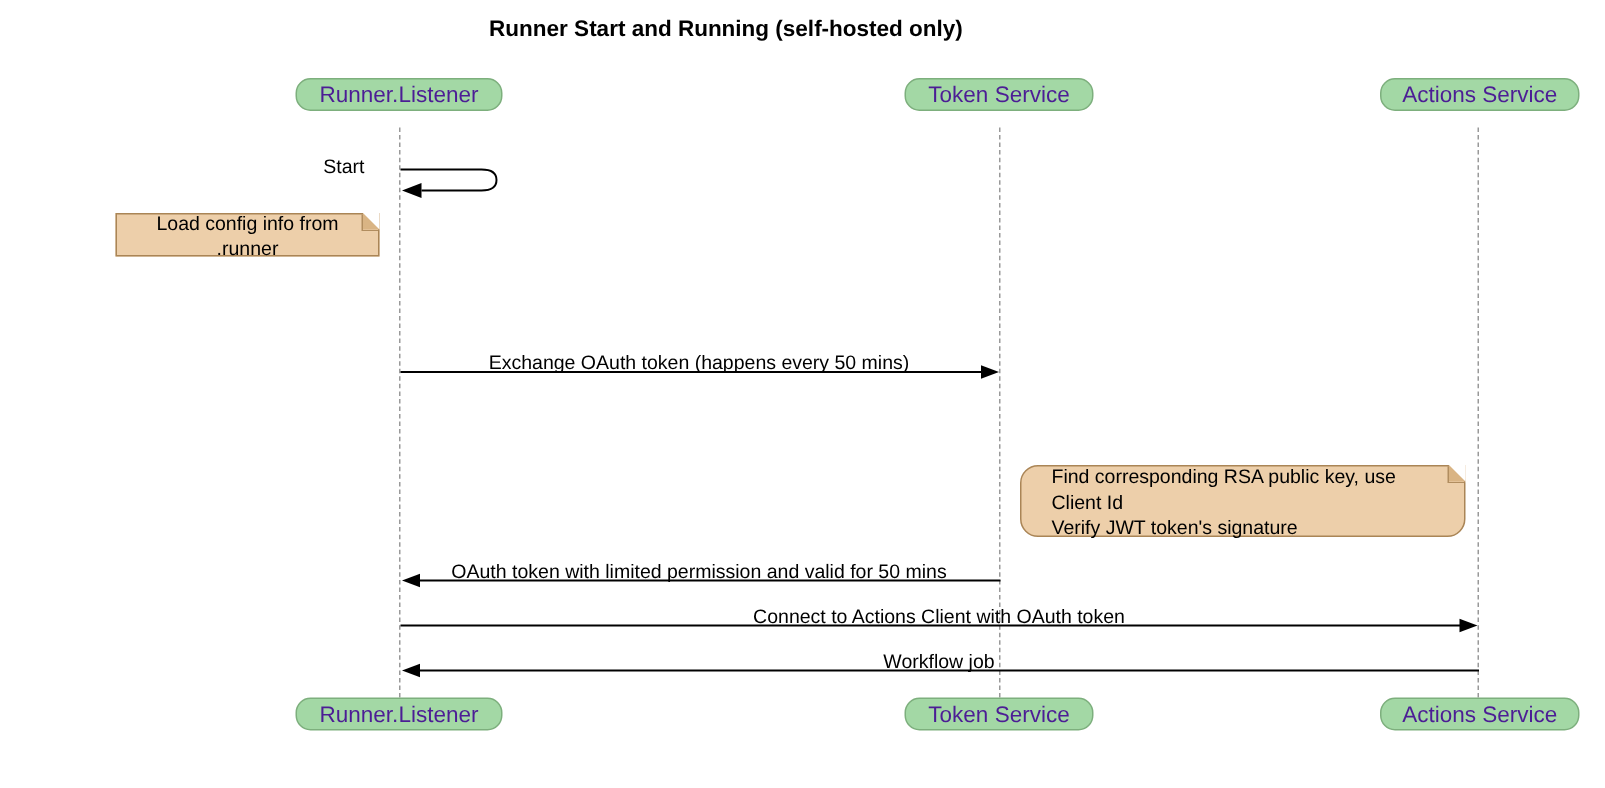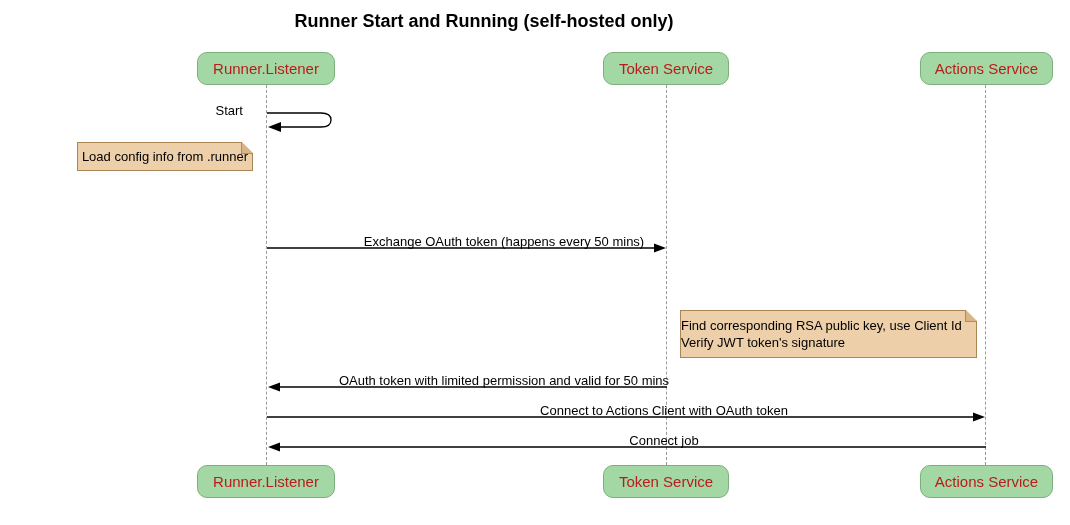--- a/index.html
+++ b/index.html
@@ -9,56 +9,56 @@
     height: 525px;
     background: #ffffff;
     font-family: "Liberation Sans", sans-serif;
     overflow: hidden;
   }
   .title {
     position: absolute;
     left: 0; top: 11px;
     width: 968px;
     text-align: center;
-    font-size: 18px;
+    font-size: 15px;
     font-weight: bold;
     color: #000000;
   }
   .lifeline {
     position: absolute;
     top: 85px;
     height: 380px;
     width: 0;
     border-left: 1px dashed #999999;
   }
   .actor {
     position: absolute;
-    height: 33px;
+    height: 22px;
     background: #A3D8A5;
     border: 1px solid #7DAF7D;
     border-radius: 10px;
     display: flex;
     align-items: center;
     justify-content: center;
     font-size: 15px;
-    color: #b91c1c;
+    color: #4c1d95;
     box-sizing: border-box;
   }
   .note {
     position: absolute;
     background: #EDCFAA;
     border: 1px solid #AA8556;
     box-sizing: border-box;
     font-size: 13px;
     color: #000000;
     display: flex;
     align-items: center;
     justify-content: center;
     text-align: center;
-    padding: 2px 0;
+    padding: 2px 20px;
     white-space: pre-line;
     line-height: 17px;
   }
   .note.left-align {
     justify-content: flex-start;
     text-align: left;
   }
   .note::after {
     content: "";
     position: absolute;
@@ -68,21 +68,21 @@
     border-width: 0 11px 11px 0;
     border-color: #ffffff #ffffff #D9B484 #D9B484;
     box-shadow: -1px 1px 0 rgba(170,133,86,0.9);
   }
   .mlabel {
     position: absolute;
     font-size: 13px;
     color: #000000;
     white-space: nowrap;
   }
-  .mlabel.centered { transform: translateX(-50%); margin-left: 38px; }
+  .mlabel.centered { transform: translateX(-50%); }
   svg.arrows {
     position: absolute;
     left: 0; top: 0;
     pointer-events: none;
   }
 </style>
 </head>
 <body>
 
 <div id="canvas">
@@ -116,19 +116,19 @@
   <div class="actor" style="left:920px; top:52px; width:133px;">Actions Service</div>
 
   <div class="actor" style="left:197px; top:465px; width:138px;">Runner.Listener</div>
   <div class="actor" style="left:603px; top:465px; width:126px;">Token Service</div>
   <div class="actor" style="left:920px; top:465px; width:133px;">Actions Service</div>
 
   <div class="mlabel" style="right:827px; top:103px;">Start</div>
   <div class="mlabel centered" style="left:466px; top:234px;">Exchange OAuth token (happens every 50 mins)</div>
   <div class="mlabel centered" style="left:466px; top:373px;">OAuth token with limited permission and valid for 50 mins</div>
   <div class="mlabel centered" style="left:626px; top:403px;">Connect to Actions Client with OAuth token</div>
-  <div class="mlabel centered" style="left:626px; top:433px;">Connect job</div>
+  <div class="mlabel centered" style="left:626px; top:433px;">Workflow job</div>
 
   <div class="note" style="left:77px; top:142px; width:176px; height:29px;">Load config info from .runner</div>
-  <div class="note left-align" style="left:680px; top:310px; width:297px; height:48px;">Find corresponding RSA public key, use Client Id
+  <div class="note left-align" style="left:680px; top:310px; width:297px; height:48px;border-radius:12px;">Find corresponding RSA public key, use Client Id
 Verify JWT token's signature</div>
 
 </div>
 
 </body></html>

